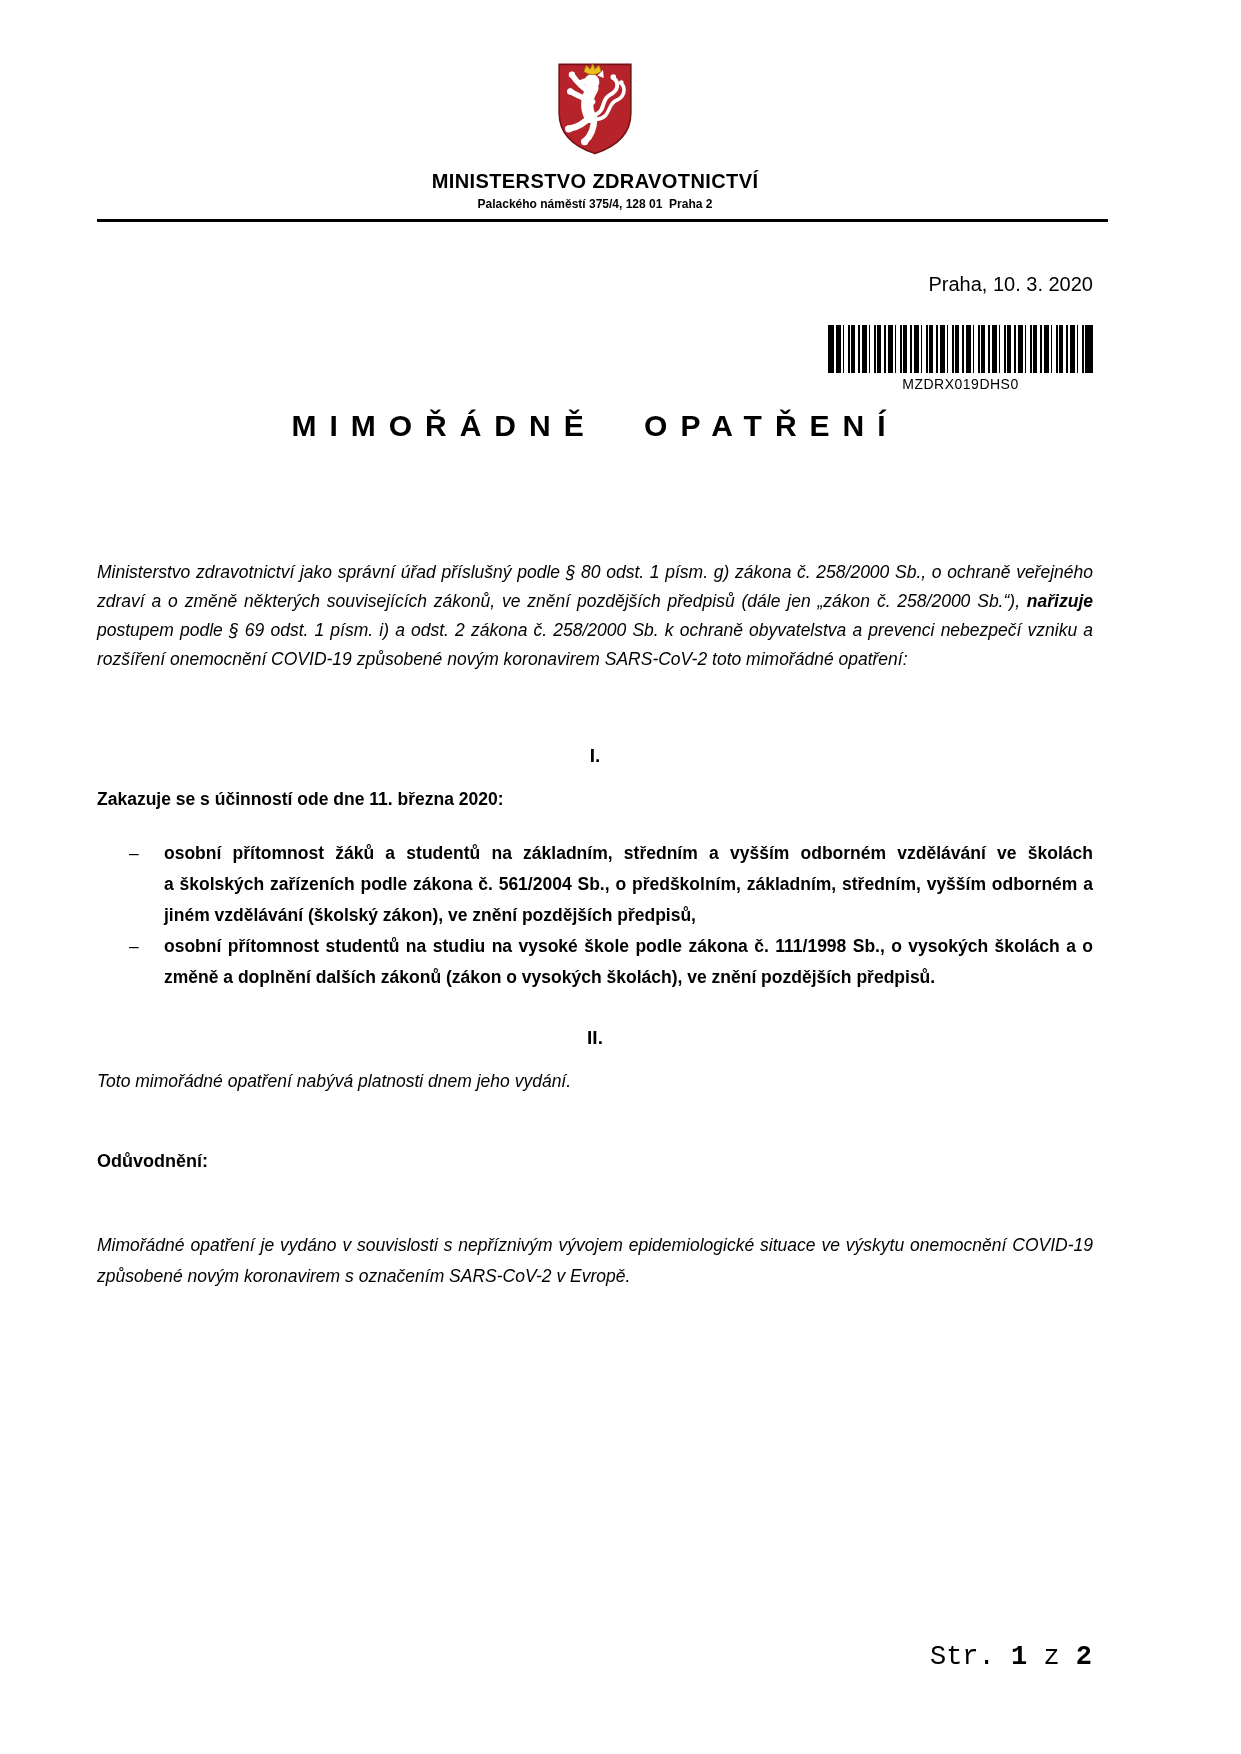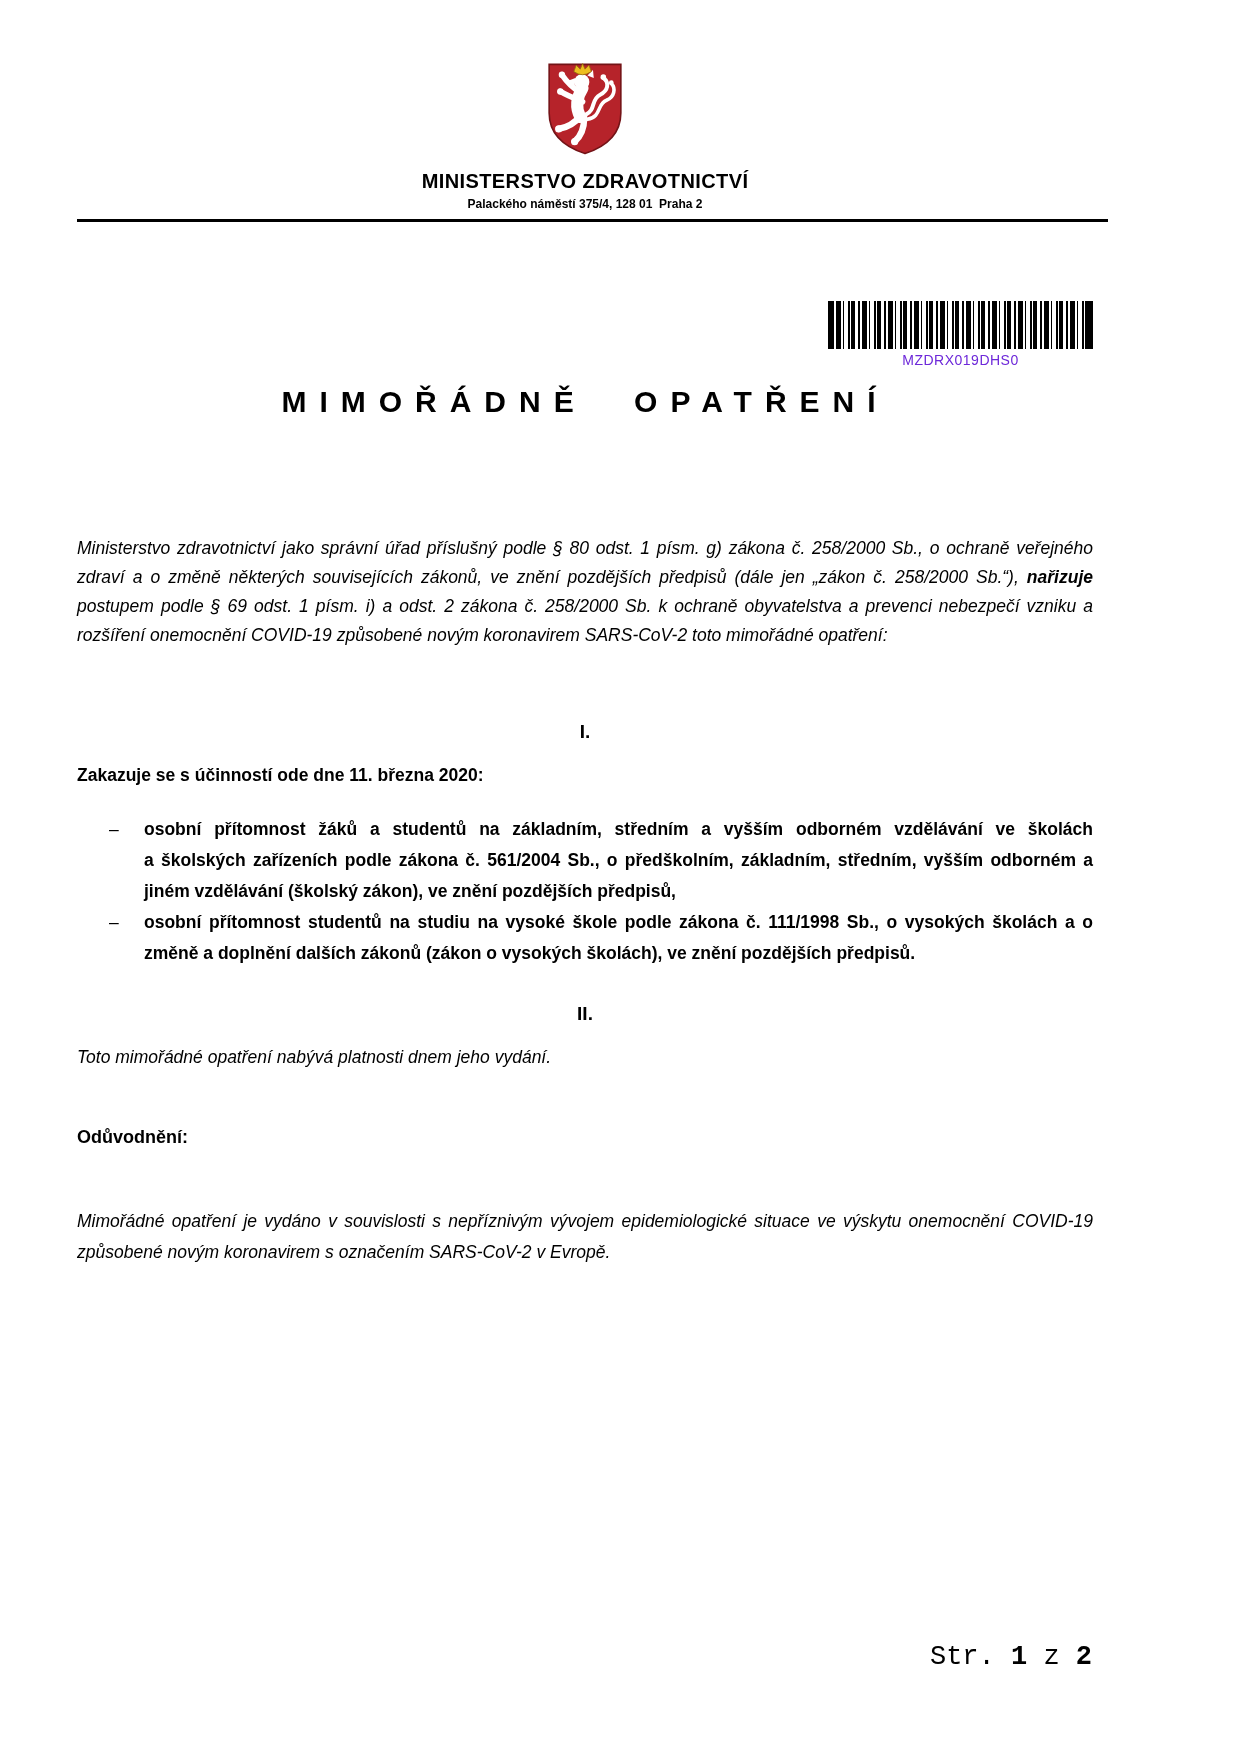--- a/index.html
+++ b/index.html
@@ -4,42 +4,42 @@
 <style>
   html,body{margin:0;padding:0;background:#ffffff;}
   .page{
     position:relative;
     width:1241px;height:1754px;
     background:#ffffff;
     font-family:"Liberation Sans", sans-serif;
     color:#000;
     overflow:hidden;
   }
-  .content{padding:0 148px 0 77px;}
+  .content{padding:0 148px 0 97px;}
 
   .emblem-wrap{margin-top:62px;text-align:center;line-height:0;}
 
   .ministry{margin-top:13px;text-align:center;font-size:20px;line-height:24px;font-weight:bold;letter-spacing:.4px;}
   .address{margin-top:1px;text-align:center;font-size:12px;line-height:21px;font-weight:bold;}
   .rule{margin-top:4px;margin-right:-15px;border-bottom:3px solid #000;height:0;}
 
   .meta{margin-top:50px;text-align:right;font-size:20px;line-height:24px;}
   .ref{margin-top:8px;}
   .barcode-block{display:inline-block;margin-top:29px;text-align:center;}
   .barcode{
     width:257px;height:48px;
     border-left:4px solid #000;border-right:4px solid #000;
     background:repeating-linear-gradient(90deg,
       #000 0px,#000 2px,#fff 2px,#fff 4px,
       #000 4px,#000 9px,#fff 9px,#fff 11px,
       #000 11px,#000 12px,#fff 12px,#fff 16px,
       #000 16px,#000 18px,#fff 18px,#fff 19px,
       #000 19px,#000 23px,#fff 23px,#fff 26px);
   }
-  .barcode-label{margin-top:3px;font-size:14px;line-height:17px;letter-spacing:.5px;color:#6d28d9;}
+  .barcode-label{margin-top:3px;font-size:14px;line-height:17px;letter-spacing:.5px;color:#000000;}
 
   .title{margin-top:13px;text-align:center;font-size:30px;line-height:38px;font-weight:bold;letter-spacing:13px;word-spacing:26px;white-space:nowrap;}
 
   .body-text{font-size:17.5px;font-style:italic;}
   .intro{margin:113px 0 0 0;line-height:29px;text-align:justify;}
   .sec-num{text-align:center;font-weight:bold;font-size:19px;line-height:23px;}
   .sec1-num{margin-top:70px;}
   .lead{margin-top:21px;font-weight:bold;font-size:17.5px;line-height:23px;}
 
   .bullets{margin-top:27px;}
@@ -89,20 +89,21 @@
         </g>
         <path d="M36 12 L39 4 L44 9 L47 2 L50 9 L55 4 L58 12 Q52 16 47 16 Q41 16 36 12 Z" fill="#eebd20" stroke="#93700a" stroke-width="1"></path>
       </svg>
     </div>
 
     <div class="ministry">MINISTERSTVO ZDRAVOTNICTVÍ</div>
     <div class="address">Palackého náměstí 375/4, 128 01&nbsp; Praha 2</div>
     <div class="rule"></div>
 
     <div class="meta">
+      <div class="place-date">Praha, 10. 3. 2020</div>
       <div class="barcode-block">
         <div class="barcode"></div>
         <div class="barcode-label">MZDRX019DHS0</div>
       </div>
     </div>
 
     <div class="title">MIMOŘÁDNĚ OPATŘENÍ</div>
 
     <p class="body-text intro"><span>Ministerstvo zdravotnictví jako správní úřad příslušný podle § 80 odst. 1 písm. g) zákona č. 258/2000 Sb., o ochraně veřejného zdraví a o změně některých souvisejících zákonů, ve znění pozdějších předpisů (dále jen „zákon č. 258/2000 Sb.“), </span><span class="b">nařizuje</span><span> postupem podle § 69 odst. 1 písm. i) a odst. 2 zákona č. 258/2000 Sb. k ochraně obyvatelstva a prevenci nebezpečí vzniku a rozšíření onemocnění COVID-19 způsobené novým koronavirem SARS-CoV-2 toto mimořádné opatření:</span></p>
 

